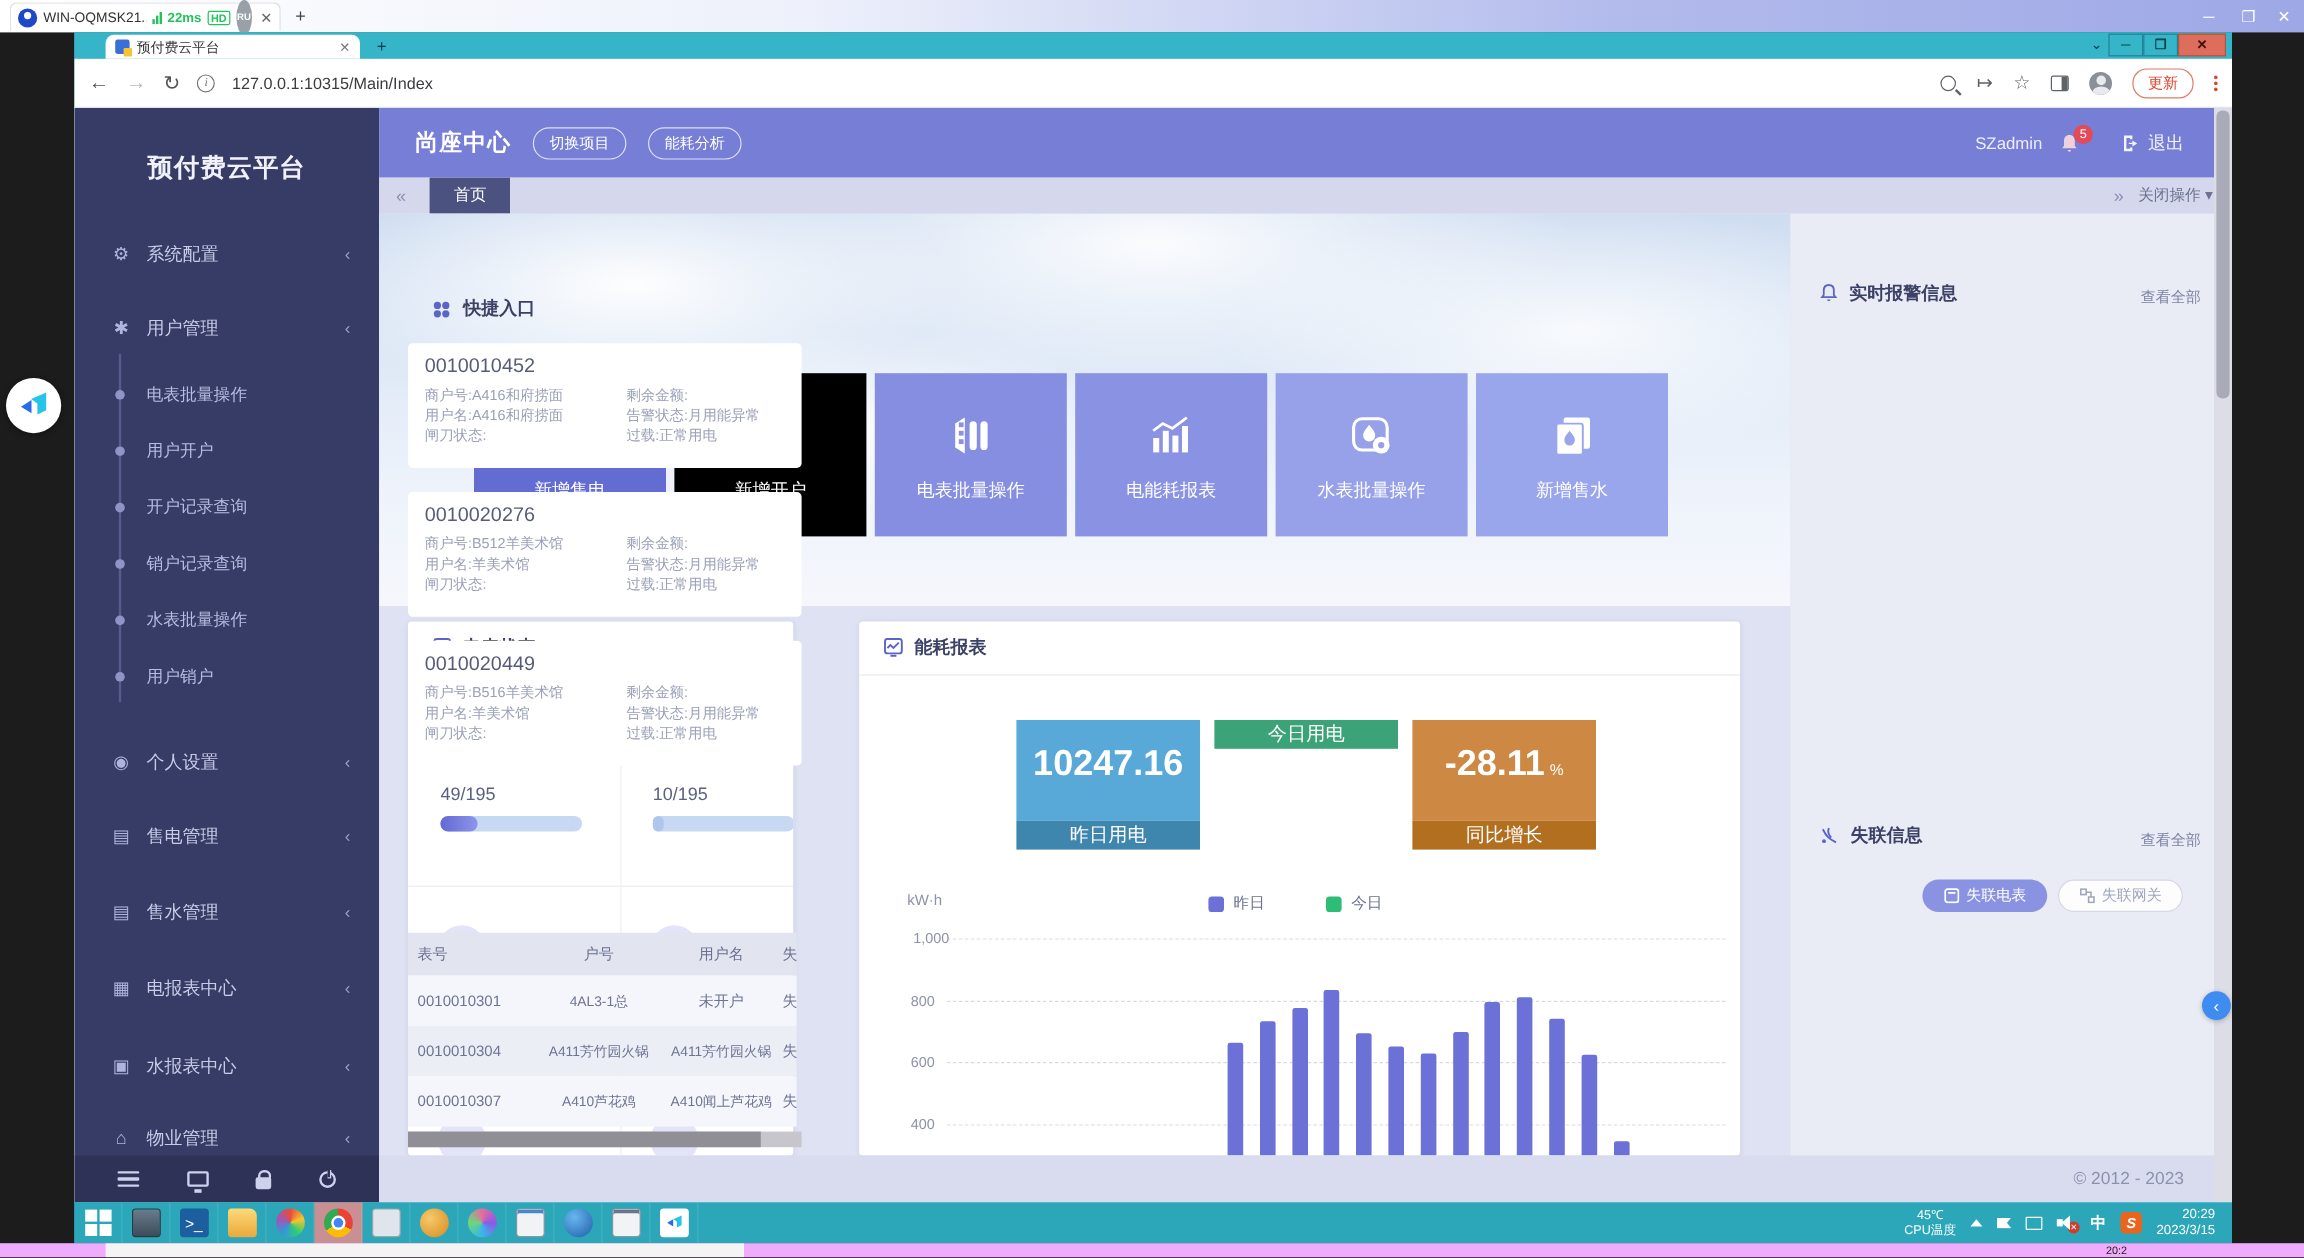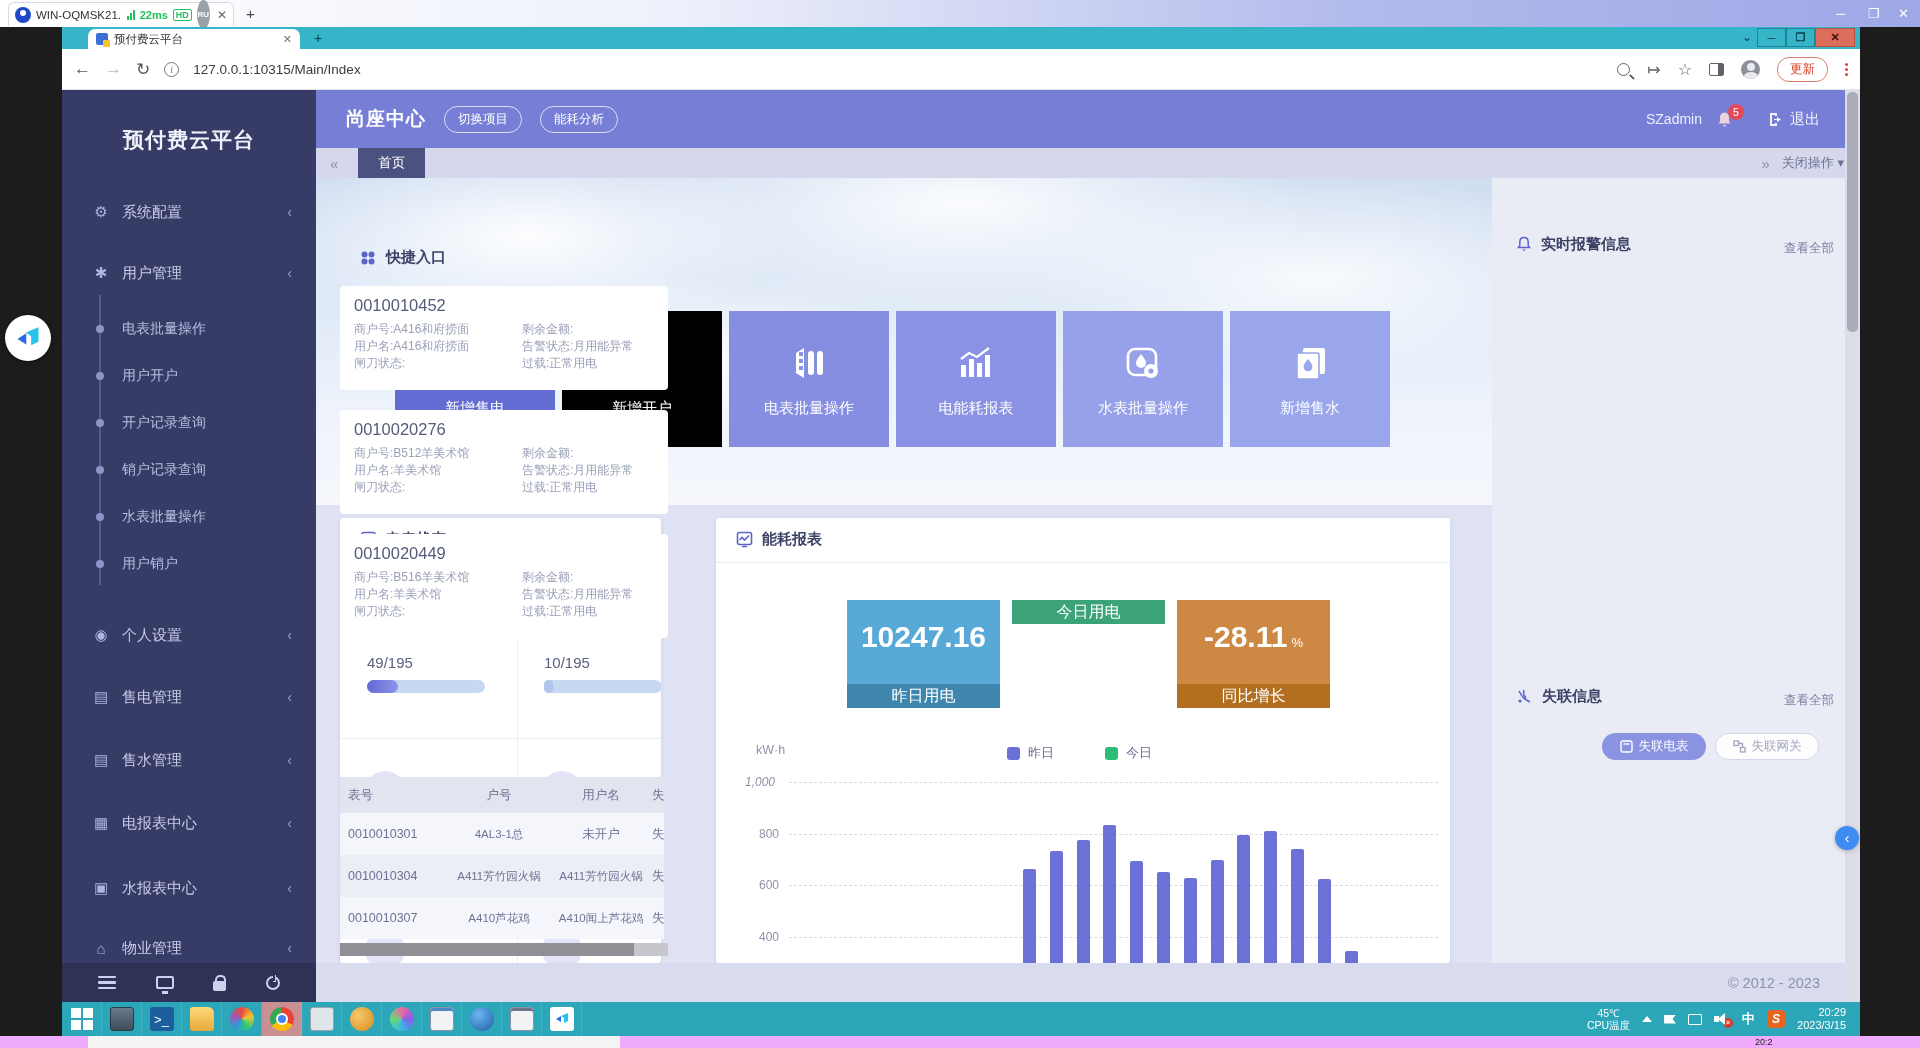--- a/index.html
+++ b/index.html
@@ -542,21 +542,21 @@
                 <div class="sv" style="background:#cd8943">
                   <span class="num">-28.11</span>
                   <span class="unit">%</span>
                 </div>
                 <div class="sl" style="background:#b26f1f">同比增长</div>
               </div>
             </div>
           <div class="kwh-lab">kW·h</div>
           <div id="chart">
               <div class="gline" style="left: 73px; right: 12px; top: 264px;"></div>
-              <div class="tick" style="left: 4px; top: 257px; font-style: italic;">1,000</div>
+              <div class="tick" style="left: 20px; top: 257px;">1,000</div>
               <div class="gline" style="left: 73px; right: 12px; top: 315.7px;"></div>
               <div class="tick" style="left: 8px; top: 308.7px;">800</div>
               <div class="gline" style="left: 73px; right: 12px; top: 367.4px;"></div>
               <div class="tick" style="left: 8px; top: 360.4px;">600</div>
               <div class="gline" style="left: 73px; right: 12px; top: 419.1px;"></div>
               <div class="tick" style="left: 8px; top: 412.1px;">400</div>
               <div class="legend" style="left: 291px;">
                 <span class="leg-sw" style="background:#6b71d6"></span>
                 <span>昨日</span>
               </div>

